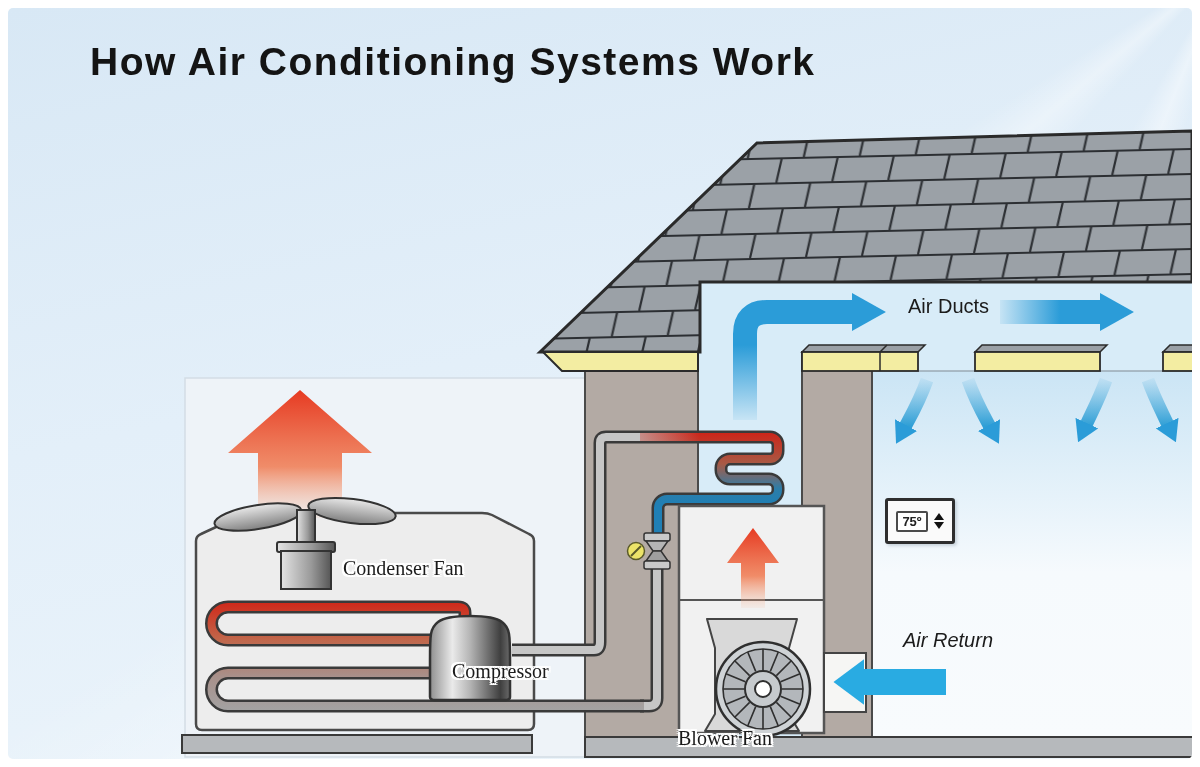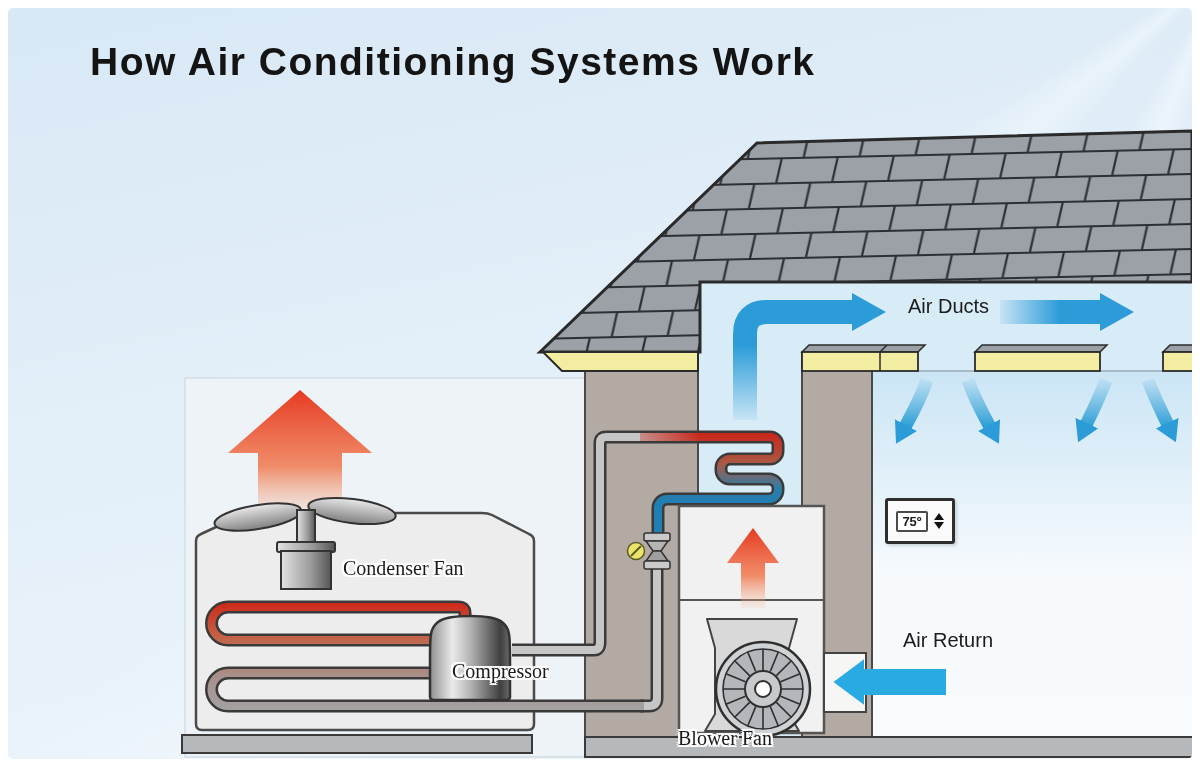--- a/index.html
+++ b/index.html
@@ -216,21 +216,21 @@
     </svg>
 
   </div>
 
   <div class="title">How Air Conditioning Systems Work</div>
 
   <div class="lbl halo" style="left:343px;top:558px;">Condenser Fan</div>
   <div class="lbl halo" style="left:452px;top:661px;">Compressor</div>
   <div class="lbl halo" style="left:678px;top:728px;">Blower Fan</div>
   <div class="lbl" style="left:908px;top:296px;">Air Ducts</div>
-  <div class="lbl" style="left:903px;top:630px;">Air Return</div>
+  <div class="lbl" style="left:903px;top:630px;font-style:italic;">Air Return</div>
 
   <div class="thermo">
     <div class="thermo-display">75º</div>
     <div class="stepper">
       <div class="tri-up"></div>
       <div class="tri-down"></div>
     </div>
   </div>
 </div>
 

